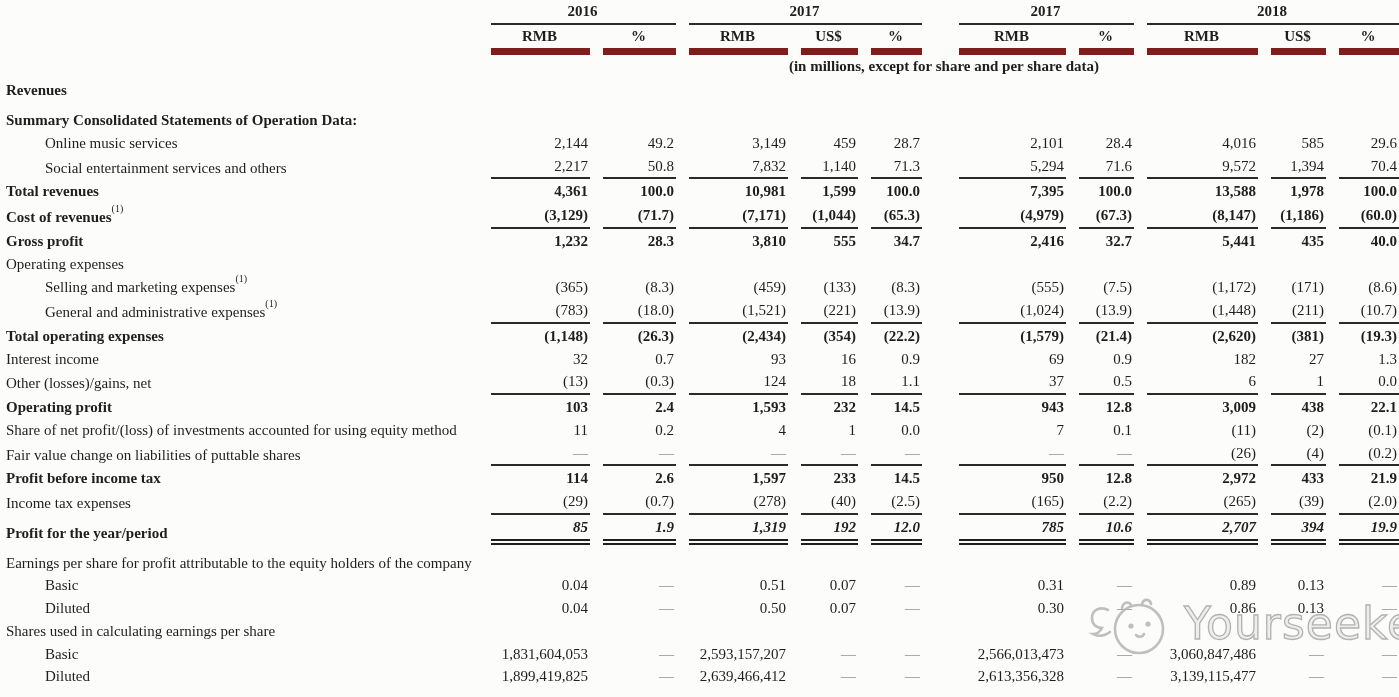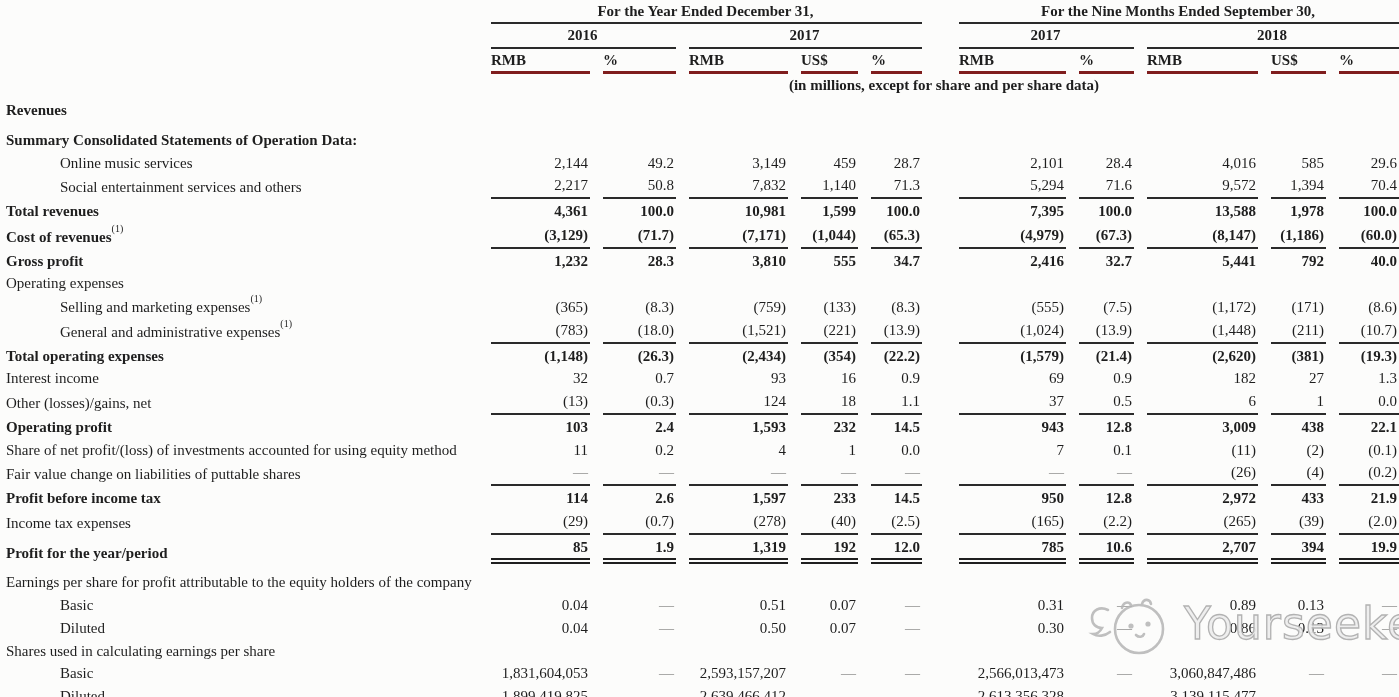--- a/index.html
+++ b/index.html
@@ -9,31 +9,31 @@
     font-family:"Liberation Serif","DejaVu Serif",serif;
   }
   table{border-collapse:separate;border-spacing:0;table-layout:fixed;width:1399px;font-size:15px;}
   td{padding:0;vertical-align:bottom;}
   
   .cv{margin-left:13px;padding:2px 2px 2px 0;text-align:right;line-height:1.25;}
   .c{text-align:center;}
   thead td{font-weight:bold;}
   thead .gt .cv{border-bottom:2px solid #2a2a2a;padding-bottom:1px;}
   thead .yr .cv{border-bottom:2px solid #2a2a2a;}
-  thead .un .cv{border-bottom:3px solid #7f1d1d;text-align:left;}
+  thead .un .cv{border-bottom:7px solid #7f1d1d;text-align:center;}
   thead .note .cv{border:none;text-align:center;padding-top:2px;padding-bottom:4px;}
   tbody td.lblc{text-align:left;line-height:1.25;padding-top:2px;padding-bottom:2px;}
   .ind0{padding-left:6px;}
-  .ind1{padding-left:60px;}
+  .ind1{padding-left:45px;}
   .hang{padding-left:27px;text-indent:-21px;}
   tr.b{font-weight:bold;}
   tr.b td .cv{padding-top:3px;}
   tr.sp td{padding-top:9px;}
   tr.r1 td.n .cv{border-bottom:2px solid #2a2a2a;text-align:right;}
-  tr.r2 td.n .cv{border-bottom:6px double #1f1f1f;}
+  tr.r2 td.n .cv{border-bottom:6px double #1f1f1f;font-style:italic;}
   .dash{color:#8f8f8f;}
   sup{font-size:10px;position:relative;top:-4px;font-weight:normal;}
   tr.b sup{font-weight:normal;}
   
   .watermark{
     position:absolute;left:1086px;top:586px;height:74px;
     display:flex;align-items:center;gap:6px;pointer-events:none;
   }
   .wm-text{
     font-family:"DejaVu Sans","Liberation Sans",sans-serif;
@@ -57,30 +57,20 @@
       <col style="width:24px">
       <col style="width:120px">
         <col style="width:68px">
         <col style="width:124px">
       <col style="width:68px">
         <col style="width:73px">
     </colgroup>
     <thead>
       <tr>
         <td></td>
-        <td class="gt" colspan="5">
-            <div class="cv c">For the Year Ended December 31,</div>
-          </td>
-        <td></td>
-        <td class="gt" colspan="5">
-            <div class="cv c">For the Nine Months Ended September 30,</div>
-          </td>
-      </tr>
-      <tr>
-        <td></td>
         <td class="yr" colspan="2">
             <div class="cv c">2016</div>
           </td>
         <td class="yr" colspan="3">
             <div class="cv c">2017</div>
           </td>
         <td></td>
         <td class="yr" colspan="2">
             <div class="cv c">2017</div>
           </td>
@@ -355,21 +345,21 @@
           <td class="n">
             <div class="cv">2,416</div>
           </td>
           <td class="n">
             <div class="cv">32.7</div>
           </td>
           <td class="n">
             <div class="cv">5,441</div>
           </td>
           <td class="n">
-            <div class="cv">792</div>
+            <div class="cv">435</div>
           </td>
           <td class="n">
             <div class="cv">40.0</div>
           </td>
         </tr>
         <tr>
           <td class="lblc ind0">Operating expenses</td>
           <td class="n">
             <div class="cv"></div>
           </td>
@@ -404,21 +394,21 @@
         </tr>
         <tr>
           <td class="lblc ind1">Selling and marketing expenses<sup>(1)</sup></td>
           <td class="n">
             <div class="cv">(365)</div>
           </td>
           <td class="n">
             <div class="cv">(8.3)</div>
           </td>
           <td class="n">
-            <div class="cv">(759)</div>
+            <div class="cv">(459)</div>
           </td>
           <td class="n">
             <div class="cv">(133)</div>
           </td>
           <td class="n">
             <div class="cv">(8.3)</div>
           </td>
           <td></td>
           <td class="n">
             <div class="cv">(555)</div>

